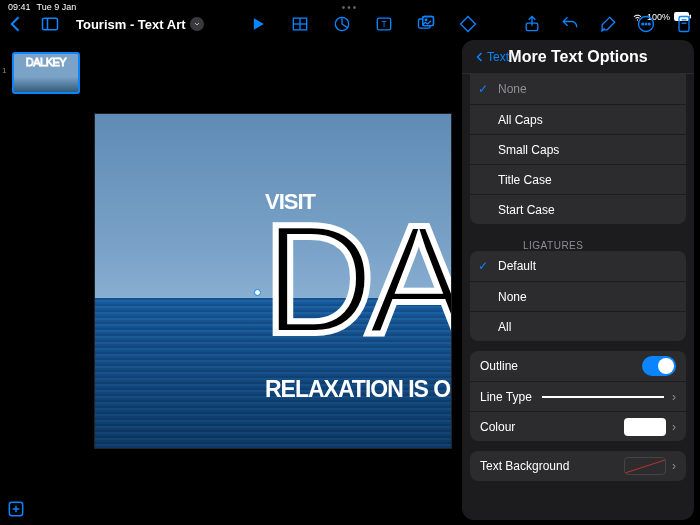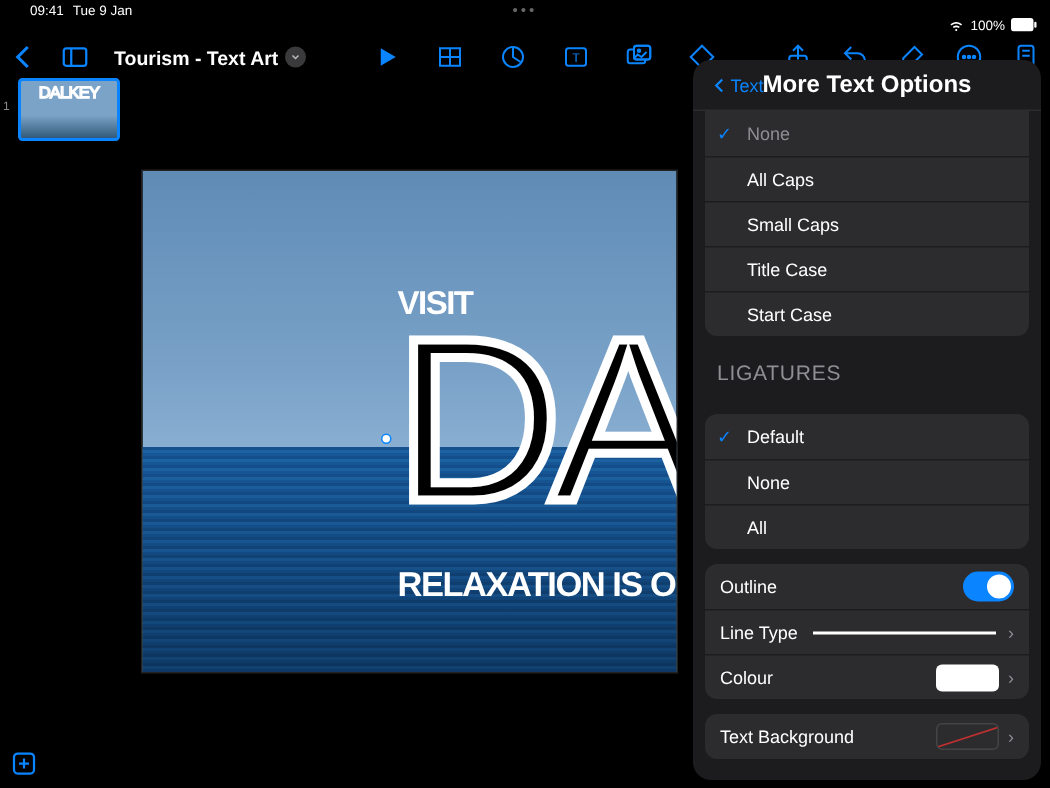--- a/index.html
+++ b/index.html
@@ -1,24 +1,24 @@
 <!DOCTYPE html>
 <html><head>
 <meta charset="utf-8">
 <style>
   * { box-sizing: border-box; margin: 0; padding: 0; font-family: -apple-system, "Helvetica Neue", Arial, sans-serif; }
   body { background: #000; width: 700px; height: 525px; overflow: hidden; color: #fff; position: relative; }
 
   
   .status-bar { height: 14px; display: flex; justify-content: space-between; align-items: center; padding: 0 8px; font-size: 9px; color: #fff; }
-  .status-left { display: flex; gap: 6px; margin-left: 12px; }
+  .status-left { display: flex; gap: 6px; }
   .status-right { display: flex; gap: 4px; align-items: center; margin-top: 20px; }
 
   
-  .toolbar { height: 34px; display: flex; align-items: flex-end; padding: 0 6px; gap: 8px; }
+  .toolbar { height: 34px; display: flex; align-items: flex-start; padding: 0 6px; gap: 8px; }
   .toolbar .left, .toolbar .center, .toolbar .right { display: flex; align-items: center; gap: 14px; }
   .toolbar .left { flex: 0 0 auto; }
   .toolbar .center { flex: 1; justify-content: center; gap: 22px; }
   .toolbar .right { flex: 0 0 auto; gap: 18px; }
   .doc-title-wrap { display: flex; align-items: center; gap: 4px; margin-left: 2px; }
   .doc-title { font-size: 13px; font-weight: 600; color: #fff; }
   .chev-badge { width: 14px; height: 14px; border-radius: 50%; background: #3a3a3c; display: flex; align-items: center; justify-content: center; }
   .tb-icon { width: 20px; height: 20px; display: flex; align-items: center; justify-content: center; }
   .tb-icon svg { width: 20px; height: 20px; }
   .blue { color: #0a84ff; }
@@ -57,21 +57,21 @@
   .pop-head { height: 34px; display: flex; align-items: center; justify-content: center; position: relative; border-bottom: 1px solid #2c2c2e; }
   .pop-back { position: absolute; left: 12px; color: #0a84ff; display:flex; align-items:center; gap:1px; font-size: 12px; }
   .pop-title { font-size: 16px; font-weight: 600; }
   .pop-body { flex:1; overflow:hidden; }
   .group { background: #2c2c2e; margin: 0 8px 10px; border-radius: 8px; overflow: hidden; }
   .group.first { border-top-left-radius:0; border-top-right-radius:0; margin-top:0; border-radius:0 0 8px 8px;}
   .row { height: 30px; display: flex; align-items: center; padding: 0 10px; border-top: 1px solid #1c1c1e; font-size: 12px; position: relative; }
   .row:first-child { border-top: none; }
   .row .check { position: absolute; left: 8px; color:#0a84ff; }
   .row.indent { padding-left: 28px; }
-  .sect-label { font-size: 14px; color: #8e8e93; text-transform: uppercase; letter-spacing: 0.5px; padding: 6px 16px 20px; }
+  .sect-label { font-size: 10px; color: #8e8e93; text-transform: uppercase; letter-spacing: 0.5px; padding: 6px 16px 0; margin-left: 45px; }
   .row .chev-r { margin-left:auto; color:#8e8e93; }
   .switch { margin-left:auto; width:34px; height:20px; background:#0a84ff; border-radius:10px; position:relative; }
   .switch::after { content:""; position:absolute; right:2px; top:2px; width:16px; height:16px; background:#fff; border-radius:50%; }
   .line-sample { flex:1; height:2px; background:#fff; margin: 0 8px 0 10px; }
   .color-swatch { width:42px; height:18px; background:#fff; border-radius:4px; margin-left:auto; }
   .width-val { margin-left:auto; font-size:12px; padding-right:6px;}
   .stepper { display:flex; gap:0; margin-left:4px;}
   .step-btn { width:24px; height:22px; background:#3a3a3c; display:flex; align-items:center; justify-content:center; font-size:14px; color:#fff;}
   .step-btn.minus{ border-radius:5px 0 0 5px;}
   .step-btn.plus{ border-radius:0 5px 5px 0; border-left:1px solid #2c2c2e;}

